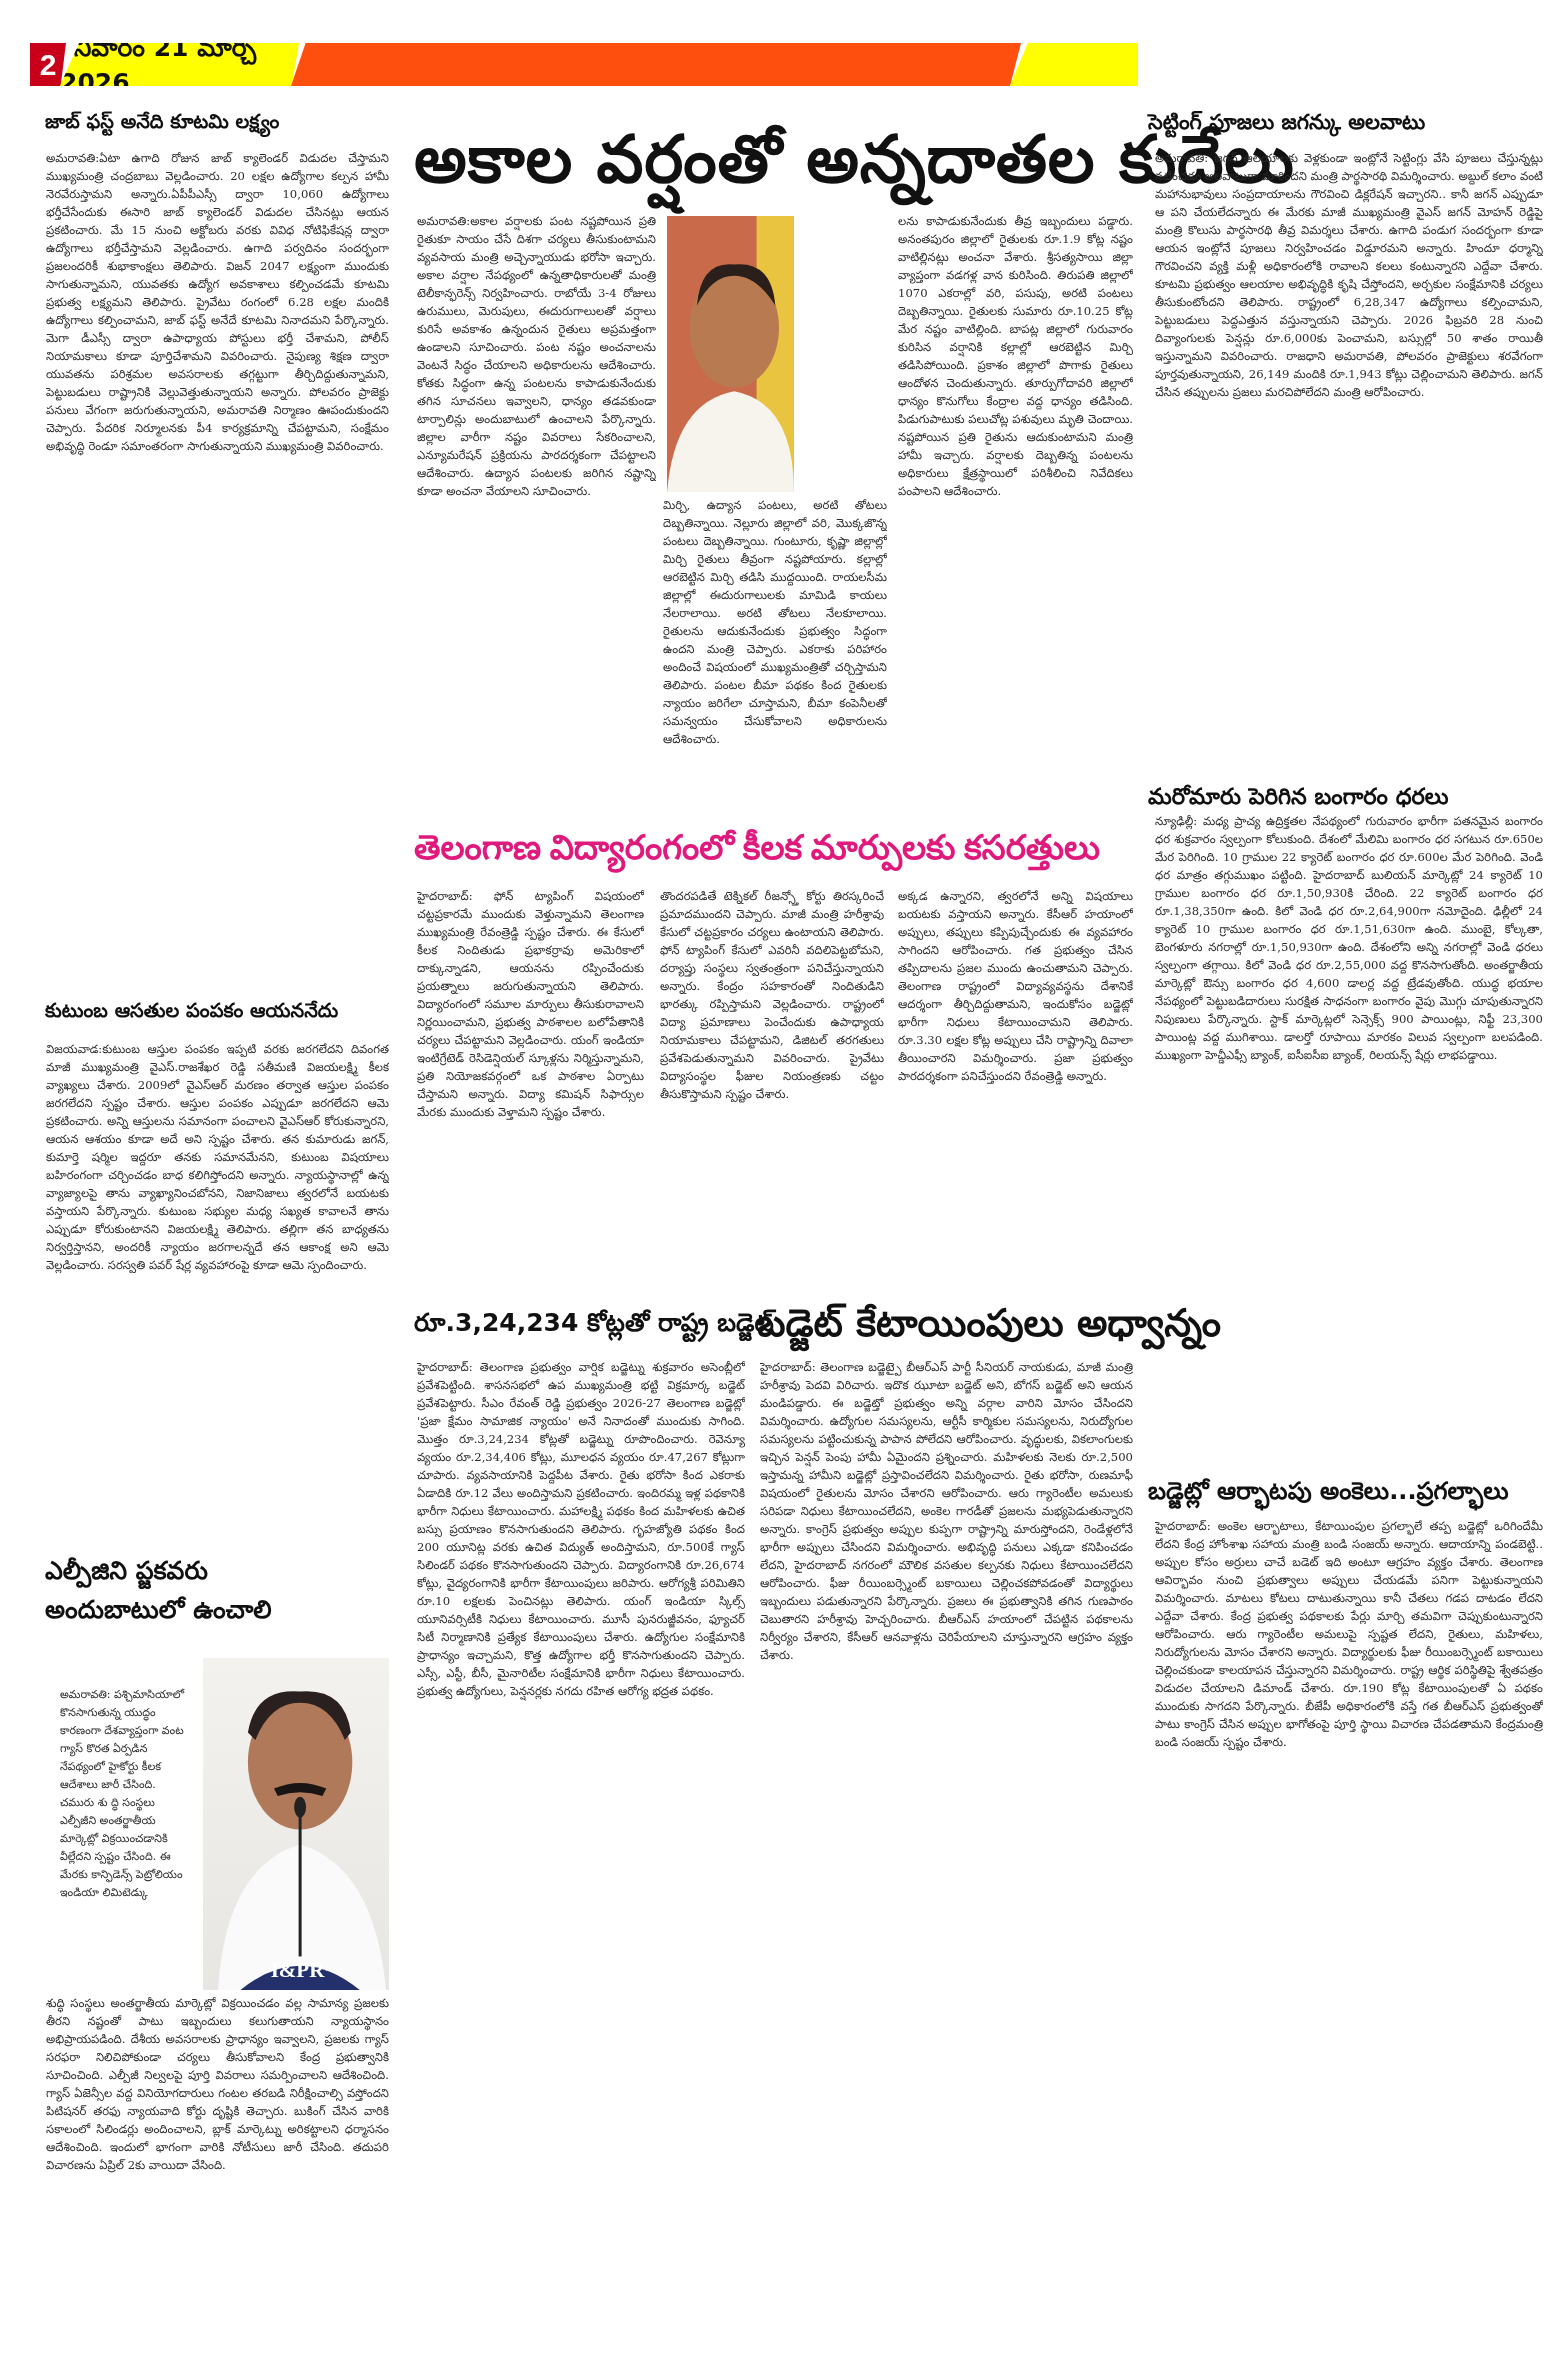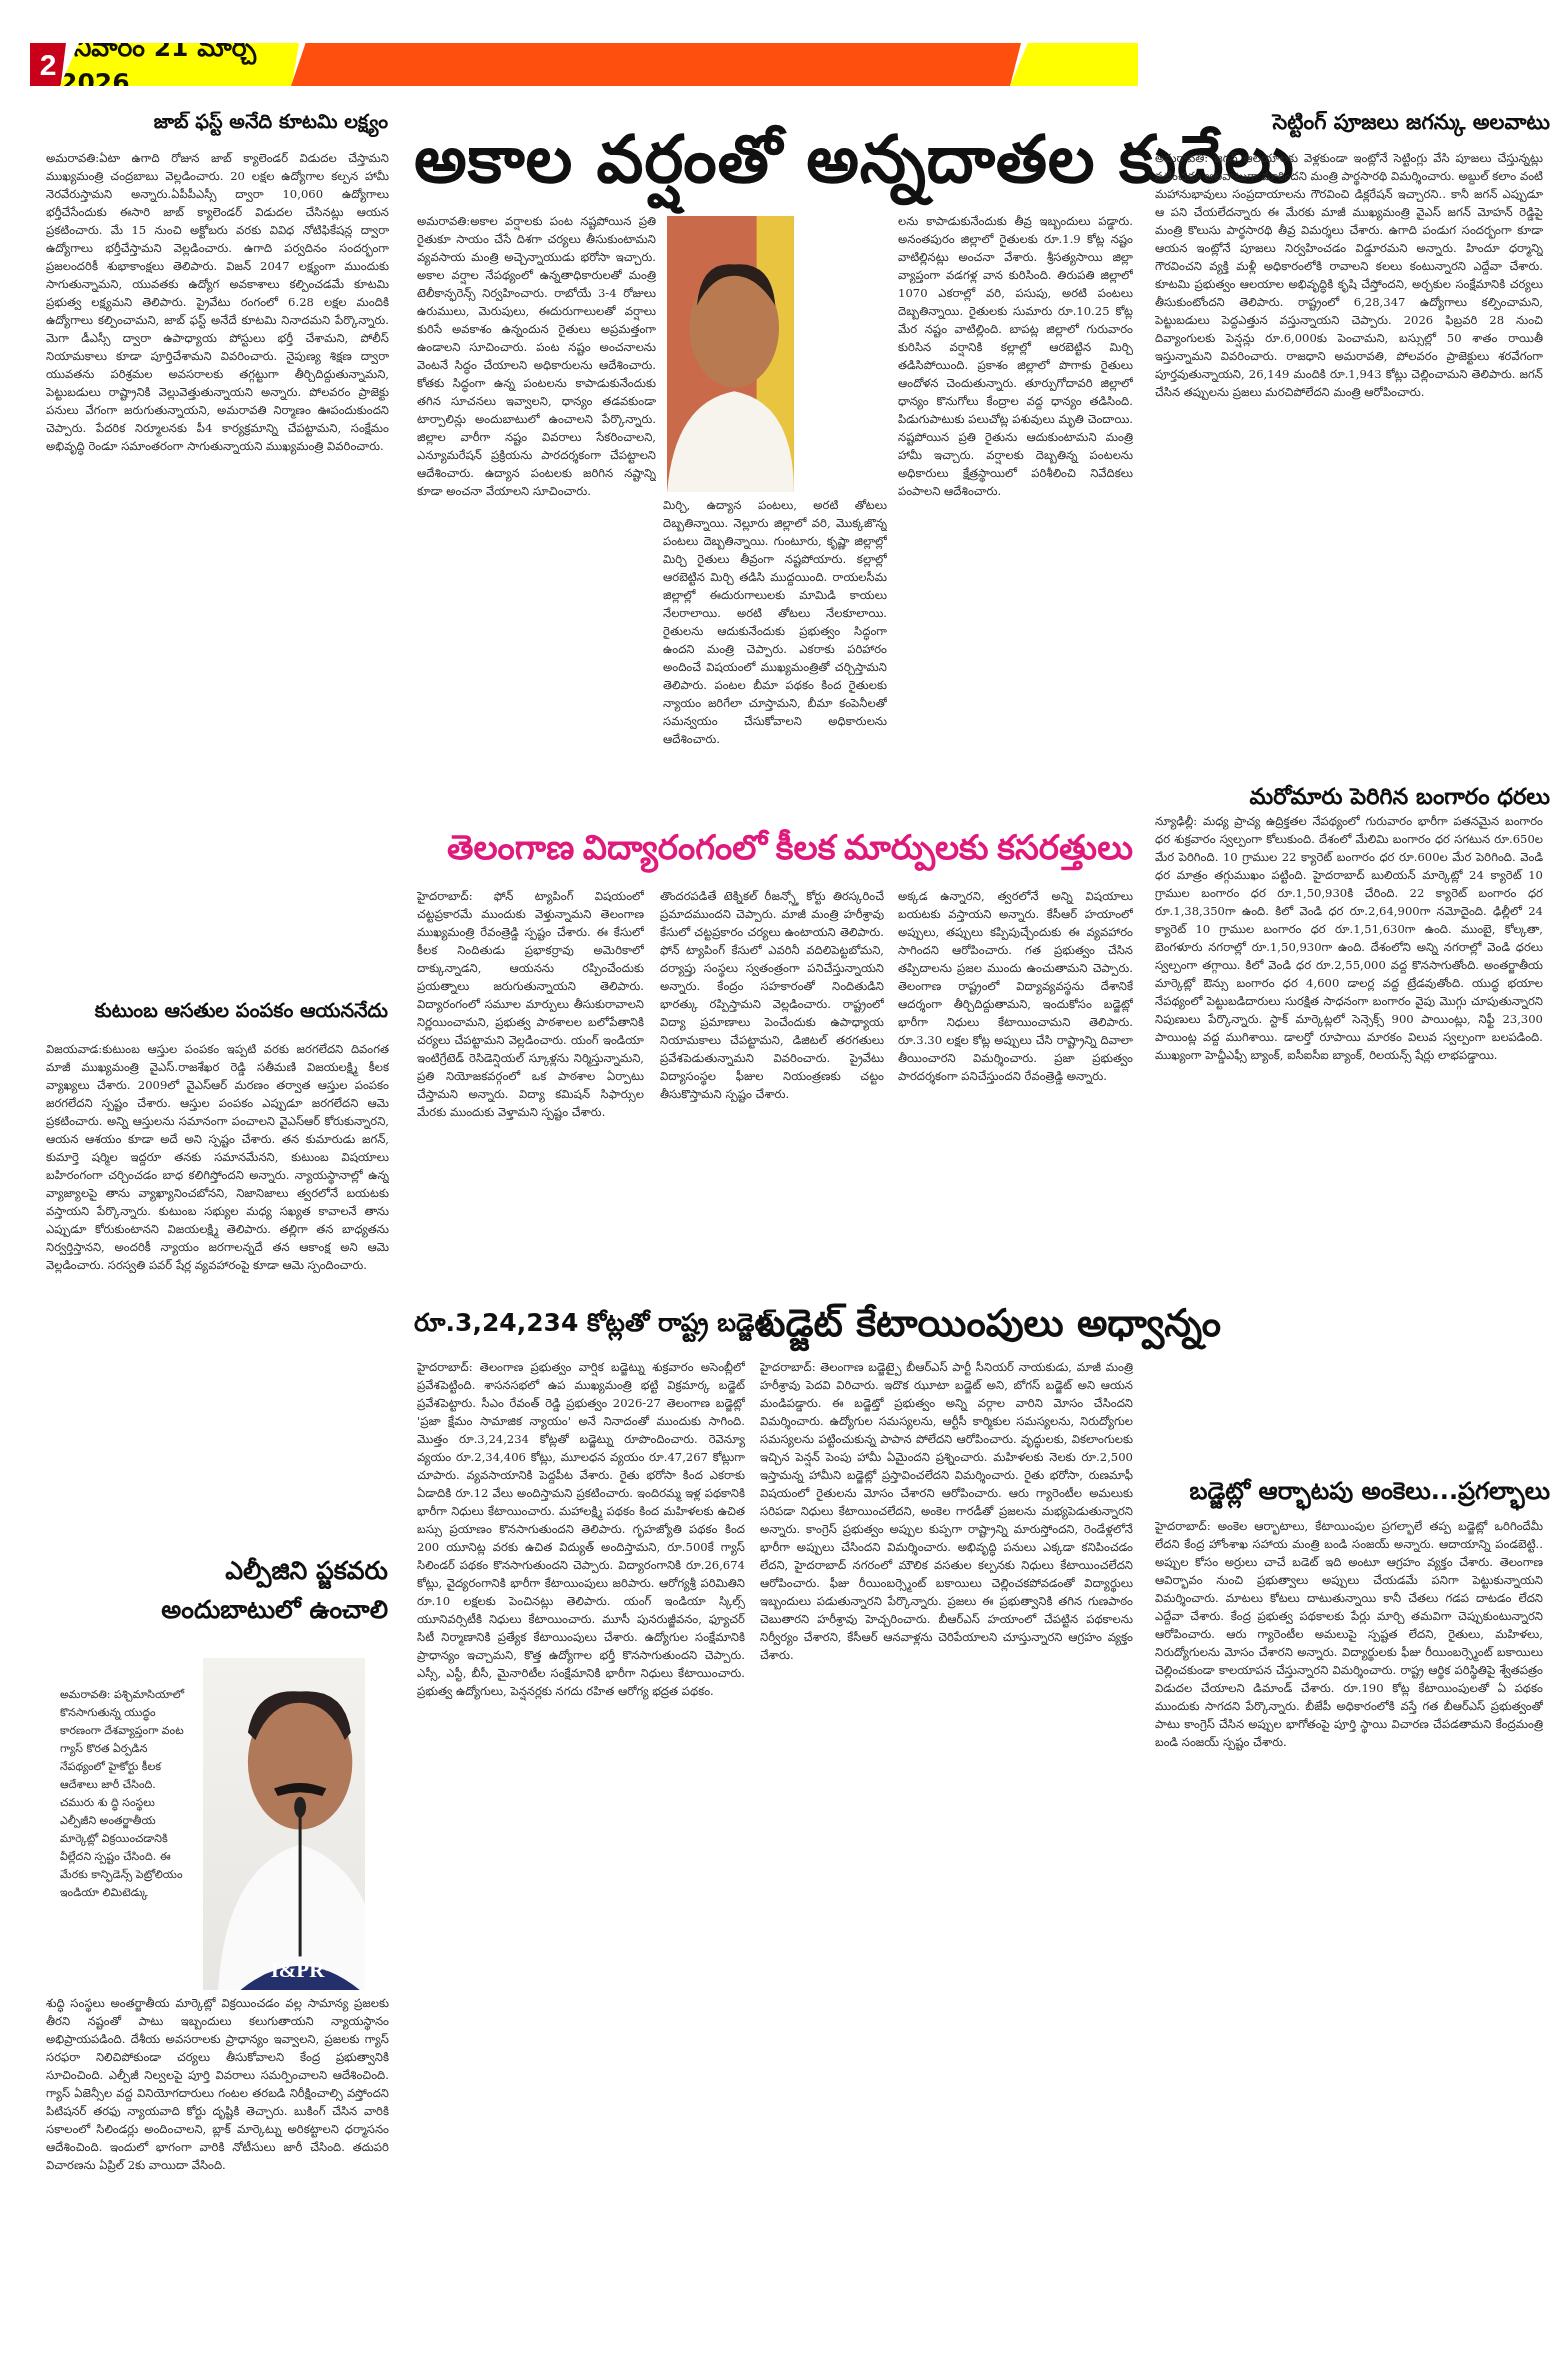--- a/index.html
+++ b/index.html
@@ -2,42 +2,42 @@
 <html style="font-size:12px"><head>
 <meta charset="utf-8">
 <style>
   html,body{margin:0;padding:0;background:#fff;}
   body{width:1561px;height:2354px;position:relative;overflow:hidden;font-family:"DejaVu Sans",sans-serif;color:#222;}
   .band{position:absolute;top:43px;height:43px;}
   #band-red{left:30px;width:36px;background:#c8001a;color:#fff;font:bold 30px "Liberation Sans",sans-serif;display:flex;align-items:center;justify-content:center;clip-path:polygon(0 0,100% 0,85% 100%,0 100%);}
   #band-yellow{left:60px;width:239px;background:#ffff00;clip-path:polygon(8% 0,100% 0,97% 100%,0 100%);display:flex;align-items:center;justify-content:center;font:bold 25px "DejaVu Sans",sans-serif;color:#111;}
   #band-orange{left:291px;width:730px;background:#ff4f0f;clip-path:polygon(2% 0,100% 0,98.5% 100%,0 100%);}
   #band-yellow2{left:1010px;width:128px;background:#ffff00;clip-path:polygon(14% 0,100% 0,100% 100%,0 100%);}
-  .hd{position:absolute;font-family:"DejaVu Sans",sans-serif;font-weight:bold;color:#111;text-align:right;white-space:nowrap;}
+  .hd{position:absolute;font-family:"DejaVu Sans",sans-serif;font-weight:bold;color:#111;text-align:left;white-space:nowrap;}
   .col{position:absolute;font-family:"DejaVu Serif",serif;font-size:11.6px;line-height:18px;text-align:justify;color:#2a2a2a;overflow:hidden;}
   .photo{position:absolute;overflow:hidden;}
 </style>
 </head>
 <body>
 
 <div id="band-red" class="band">2</div>
 <div id="band-yellow" class="band">శనివారం 21 మార్చి 2026</div>
 <div id="band-orange" class="band"></div>
 <div id="band-yellow2" class="band"></div>
 
 <div class="hd" style="left:45px;top:110px;width:343px;font-size:19.4px;">జాబ్ ఫస్ట్ అనేది కూటమి లక్ష్యం</div>
 <div class="col" style="left:46px;top:149px;width:343px;height:835px;">అమరావతి:ఏటా ఉగాది రోజున జాబ్ క్యాలెండర్ విడుదల చేస్తామని ముఖ్యమంత్రి చంద్రబాబు వెల్లడించారు. 20 లక్షల ఉద్యోగాల కల్పన హామీ నెరవేరుస్తామని అన్నారు.ఏపీపీఎస్సీ ద్వారా 10,060 ఉద్యోగాలు భర్తీచేసేందుకు ఈసారి జాబ్ క్యాలెండర్ విడుదల చేసినట్లు ఆయన ప్రకటించారు. మే 15 నుంచి అక్టోబరు వరకు వివిధ నోటిఫికేషన్ల ద్వారా ఉద్యోగాలు భర్తీచేస్తామని వెల్లడించారు. ఉగాది పర్వదినం సందర్భంగా ప్రజలందరికీ శుభాకాంక్షలు తెలిపారు. విజన్ 2047 లక్ష్యంగా ముందుకు సాగుతున్నామని, యువతకు ఉద్యోగ అవకాశాలు కల్పించడమే కూటమి ప్రభుత్వ లక్ష్యమని తెలిపారు. ప్రైవేటు రంగంలో 6.28 లక్షల మందికి ఉద్యోగాలు కల్పించామని, జాబ్ ఫస్ట్ అనేదే కూటమి నినాదమని పేర్కొన్నారు. మెగా డీఎస్సీ ద్వారా ఉపాధ్యాయ పోస్టులు భర్తీ చేశామని, పోలీస్ నియామకాలు కూడా పూర్తిచేశామని వివరించారు. నైపుణ్య శిక్షణ ద్వారా యువతను పరిశ్రమల అవసరాలకు తగ్గట్టుగా తీర్చిదిద్దుతున్నామని, పెట్టుబడులు రాష్ట్రానికి వెల్లువెత్తుతున్నాయని అన్నారు. పోలవరం ప్రాజెక్టు పనులు వేగంగా జరుగుతున్నాయని, అమరావతి నిర్మాణం ఊపందుకుందని చెప్పారు. పేదరిక నిర్మూలనకు పీ4 కార్యక్రమాన్ని చేపట్టామని, సంక్షేమం అభివృద్ధి రెండూ సమాంతరంగా సాగుతున్నాయని ముఖ్యమంత్రి వివరించారు.</div>
 
 <div class="hd" style="left:45px;top:999px;width:343px;font-size:19.4px;">కుటుంబ ఆసతుల పంపకం ఆయననేదు</div>
 <div class="col" style="left:46px;top:1040px;width:343px;height:492px;">విజయవాడ:కుటుంబ ఆస్తుల పంపకం ఇప్పటి వరకు జరగలేదని దివంగత మాజీ ముఖ్యమంత్రి వైఎస్.రాజశేఖర రెడ్డి సతీమణి విజయలక్ష్మి కీలక వ్యాఖ్యలు చేశారు. 2009లో వైఎస్ఆర్ మరణం తర్వాత ఆస్తుల పంపకం జరగలేదని స్పష్టం చేశారు. ఆస్తుల పంపకం ఎప్పుడూ జరగలేదని ఆమె ప్రకటించారు. అన్ని ఆస్తులను సమానంగా పంచాలని వైఎస్ఆర్ కోరుకున్నారని, ఆయన ఆశయం కూడా అదే అని స్పష్టం చేశారు. తన కుమారుడు జగన్, కుమార్తె షర్మిల ఇద్దరూ తనకు సమానమేనని, కుటుంబ విషయాలు బహిరంగంగా చర్చించడం బాధ కలిగిస్తోందని అన్నారు. న్యాయస్థానాల్లో ఉన్న వ్యాజ్యాలపై తాను వ్యాఖ్యానించబోనని, నిజానిజాలు త్వరలోనే బయటకు వస్తాయని పేర్కొన్నారు. కుటుంబ సభ్యుల మధ్య సఖ్యత కావాలనే తాను ఎప్పుడూ కోరుకుంటానని విజయలక్ష్మి తెలిపారు. తల్లిగా తన బాధ్యతను నిర్వర్తిస్తానని, అందరికీ న్యాయం జరగాలన్నదే తన ఆకాంక్ష అని ఆమె వెల్లడించారు. సరస్వతి పవర్ షేర్ల వ్యవహారంపై కూడా ఆమె స్పందించారు.</div>
 
 <div class="hd" style="left:45px;top:1556px;width:343px;font-size:25px;">ఎల్పీజిని ప్జకవరు</div>
 <div class="hd" style="left:45px;top:1595px;width:343px;font-size:25px;">అందుబాటులో ఉంచాలి</div>
 <div class="col" style="left:60px;top:1647px;width:130px;height:343px;text-align:left;font-size:11px;margin-top:39px;">అమరావతి: పశ్చిమాసియాలో కొనసాగుతున్న యుద్ధం కారణంగా దేశవ్యాప్తంగా వంట గ్యాస్ కొరత ఏర్పడిన నేపథ్యంలో హైకోర్టు కీలక ఆదేశాలు జారీ చేసింది. చమురు శు ద్ధి సంస్థలు ఎల్పీజీని అంతర్జాతీయ మార్కెట్లో విక్రయించడానికి వీల్లేదని స్పష్టం చేసింది. ఈ మేరకు కాన్ఫిడెన్స్ పెట్రోలియం ఇండియా లిమిటెడ్కు</div>
-<div class="photo" style="left:203px;top:1658px;width:162px;height:332px;background:linear-gradient(#f4f2ee,#e8e6e2);">
+<div class="photo" style="left:203px;top:1658px;width:186px;height:332px;background:linear-gradient(#f4f2ee,#e8e6e2);">
   <svg width="189" height="332" viewBox="0 0 253 445">
     <ellipse cx="130" cy="140" rx="70" ry="90" fill="#b07a5a"></ellipse>
     <path d="M60 100 Q70 40 130 45 Q190 40 198 100 L190 110 Q170 60 130 60 Q90 60 70 110Z" fill="#2a2020"></path>
     <path d="M95 175 Q130 160 165 175 L160 185 Q130 175 100 185Z" fill="#1a1414"></path>
     <path d="M20 445 Q30 280 130 250 Q230 280 245 445Z" fill="#fafafa"></path>
     <rect x="128" y="200" width="4" height="200" fill="#222"></rect>
     <ellipse cx="130" cy="200" rx="8" ry="14" fill="#222"></ellipse>
     <path d="M50 445 Q130 380 210 445Z" fill="#23306b"></path>
   </svg>
   <div style="position:absolute;left:45px;bottom:7.5px;width:99px;text-align:center;color:#fff;font:bold 21px 'Liberation Serif',serif;">I&amp;PR</div>

